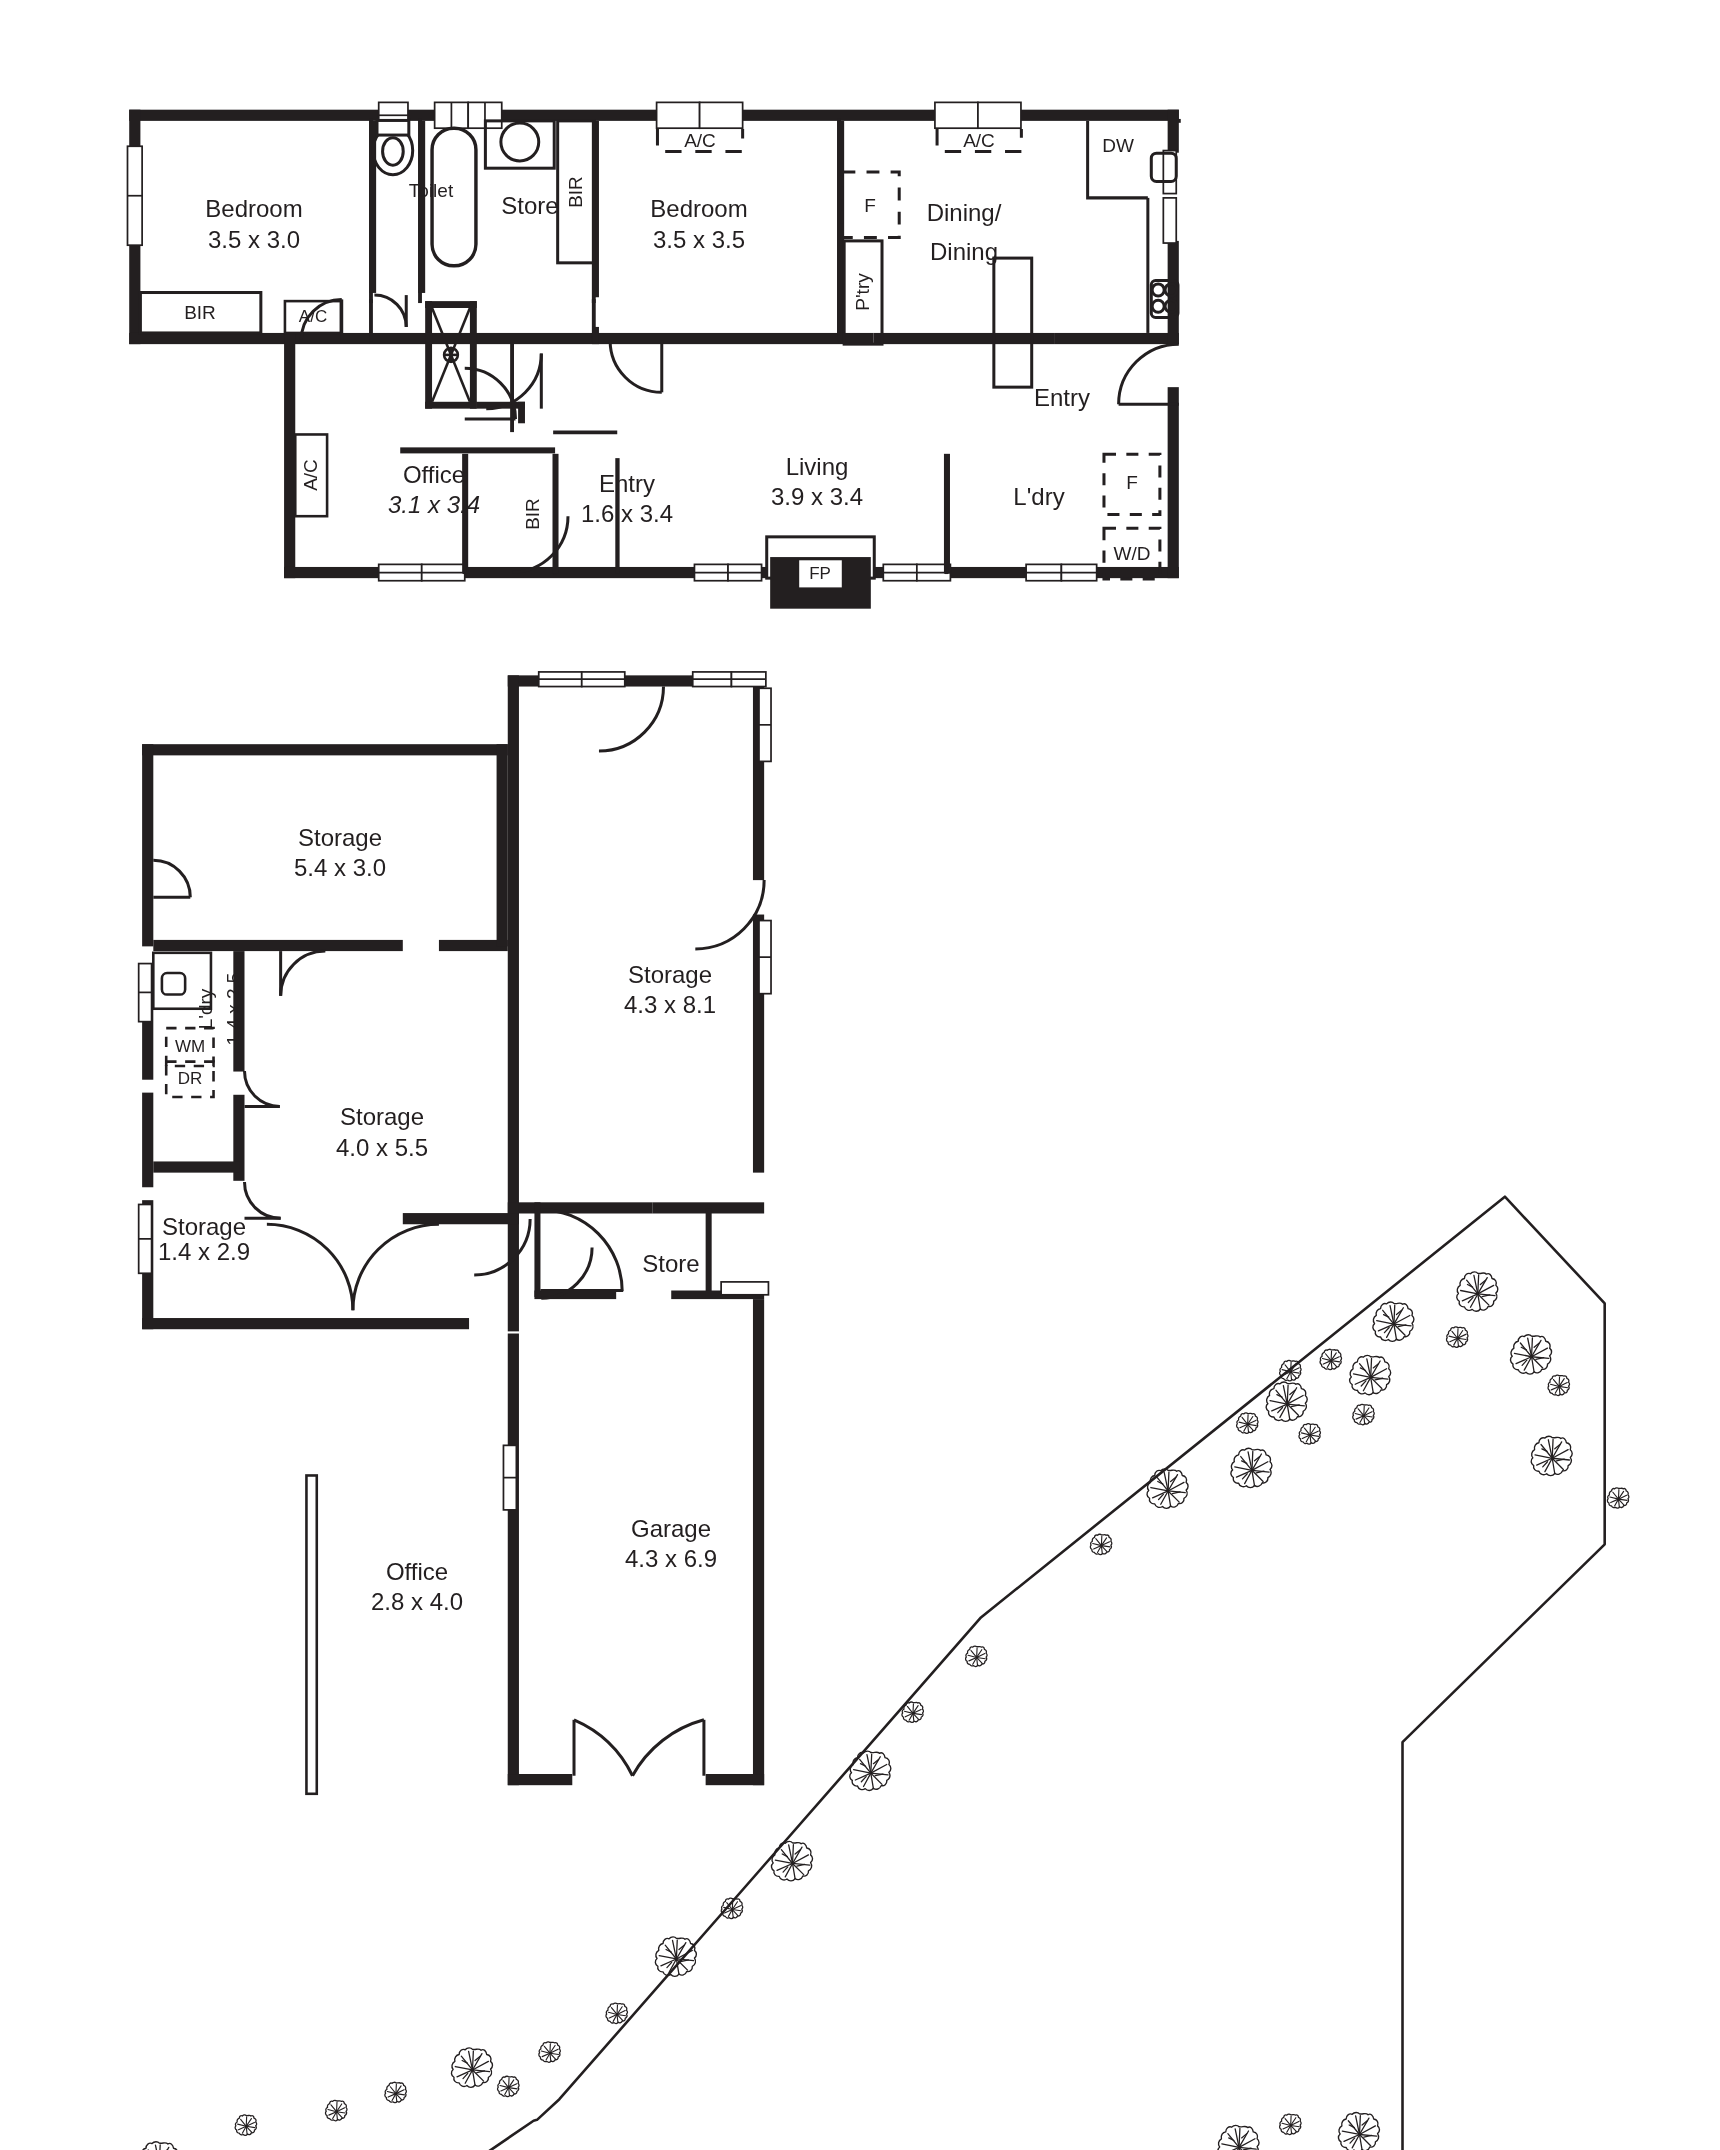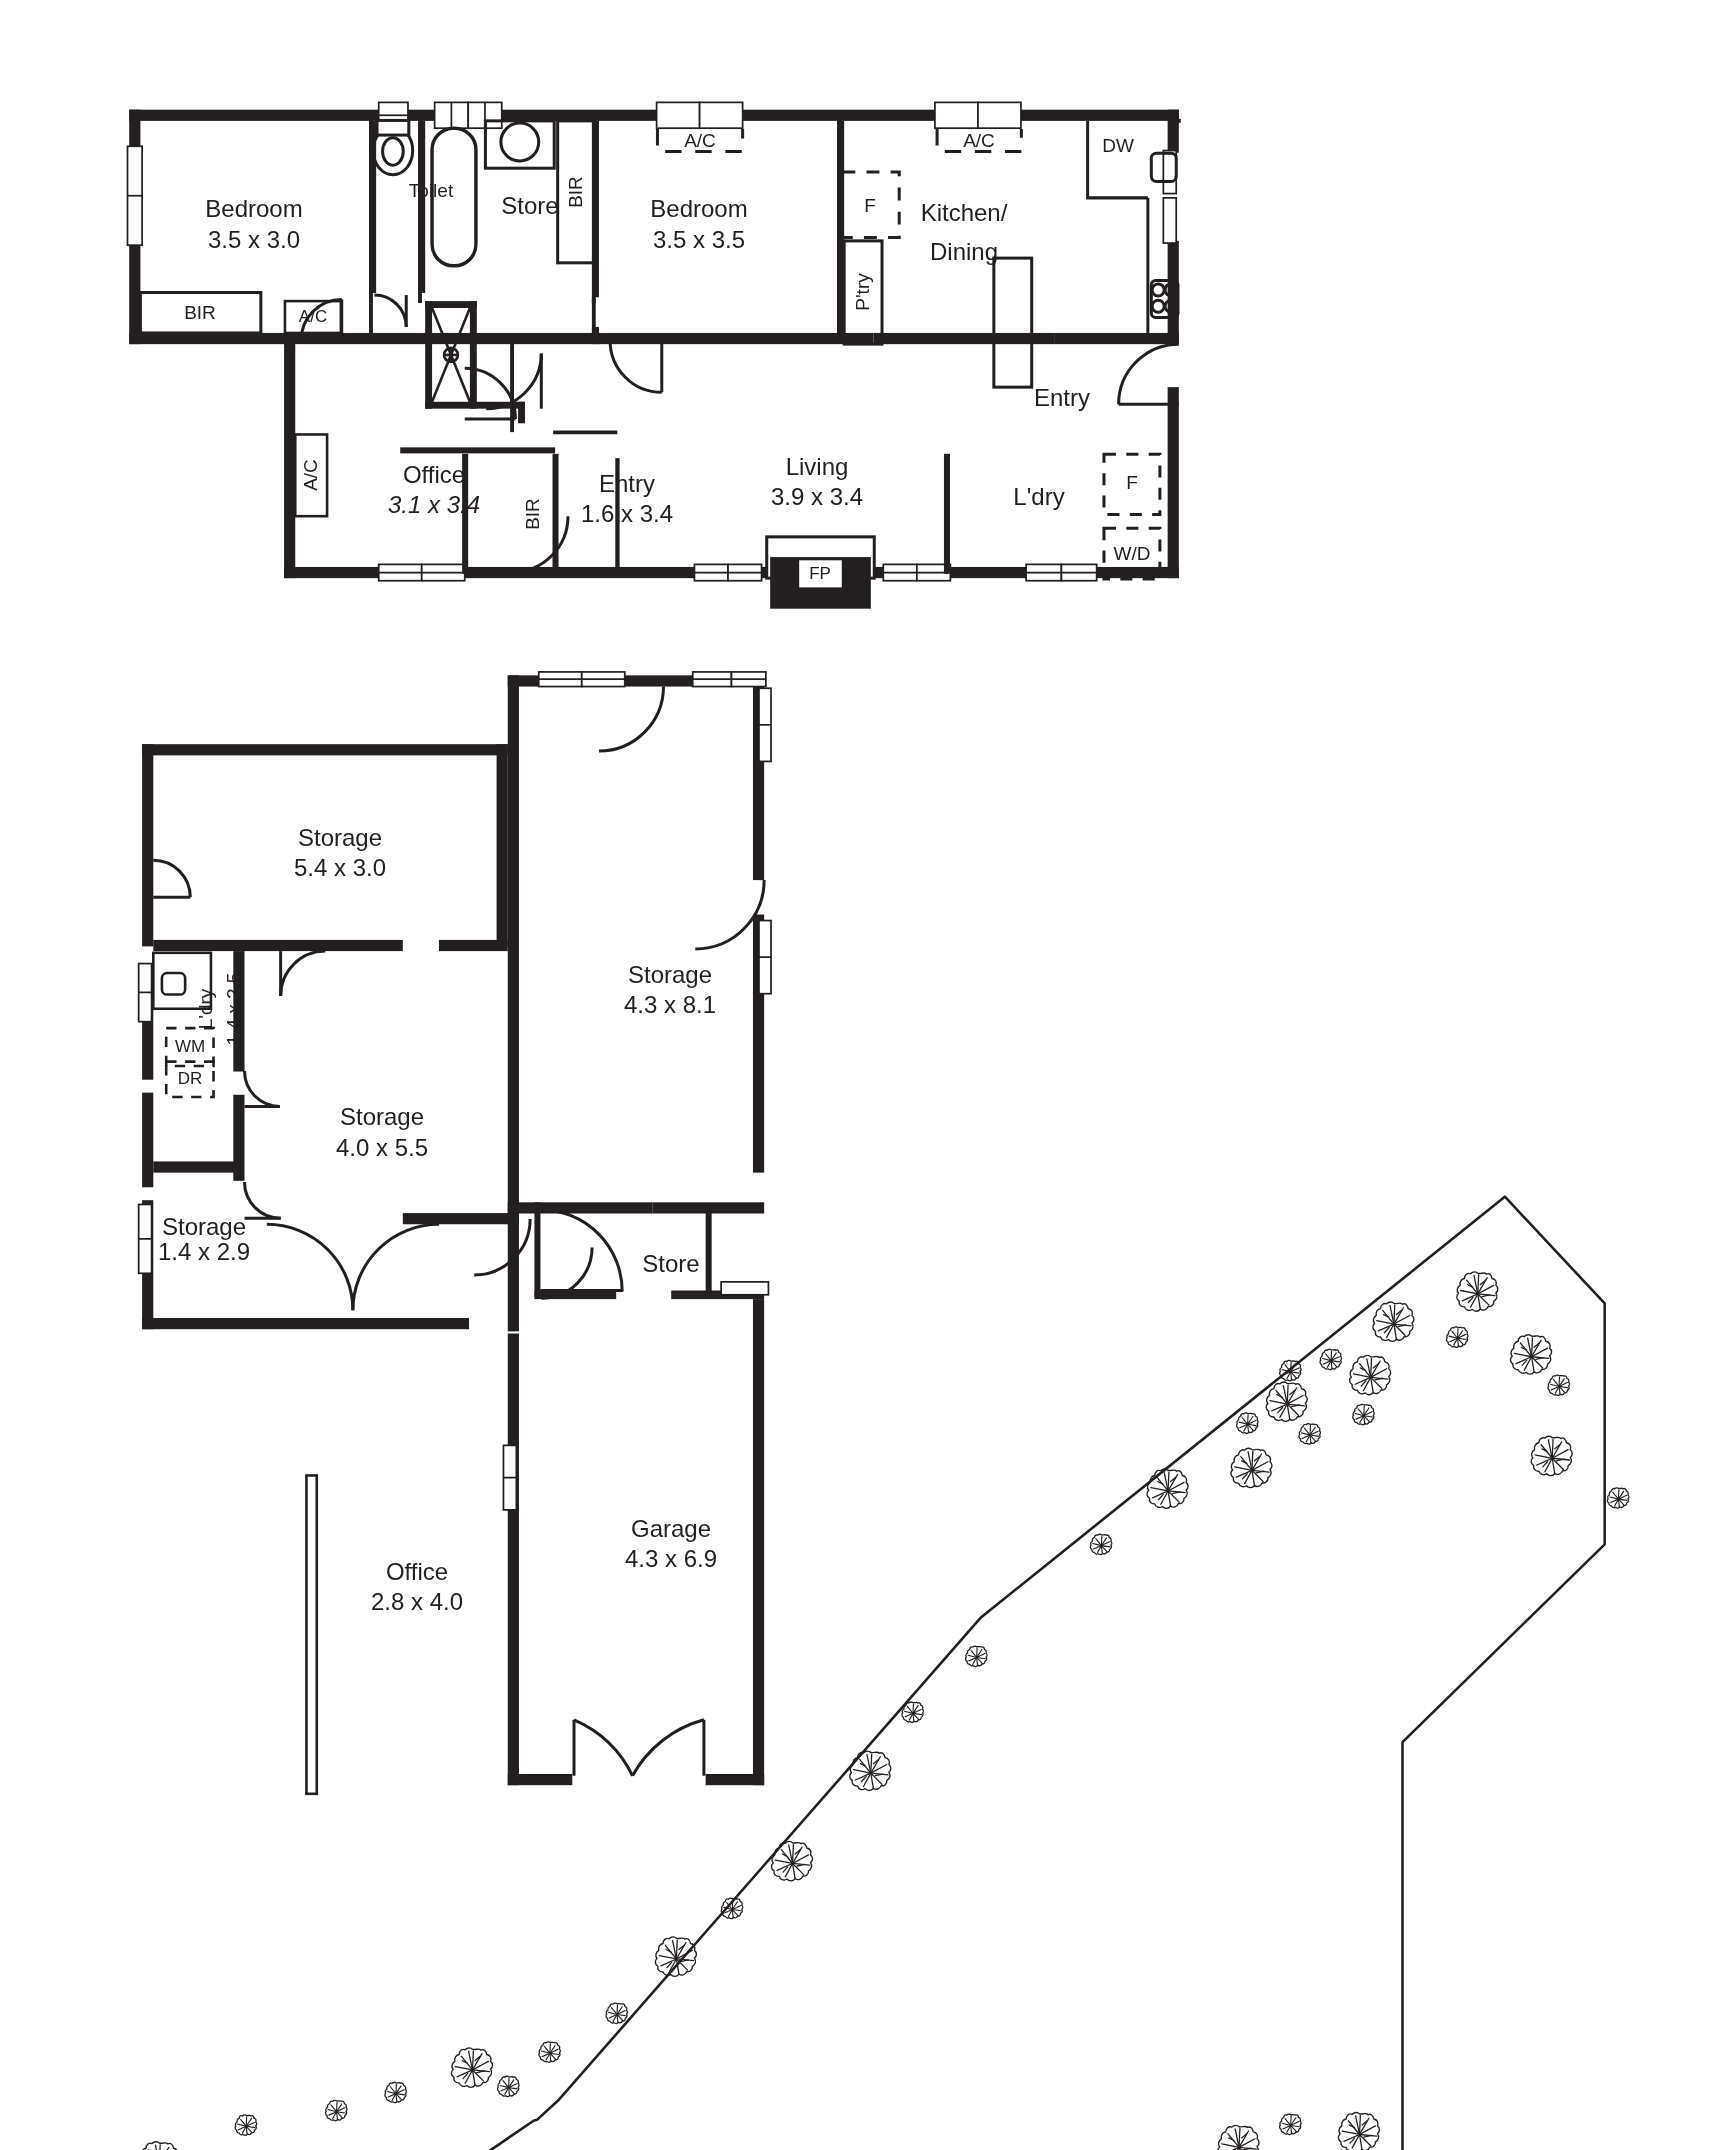--- a/index.html
+++ b/index.html
@@ -489,21 +489,21 @@
 <div class="lbl rname ctr" style="left:254px;top:209px;">Bedroom</div>
 <div class="lbl rdim ctr" style="left:254px;top:240px;">3.5 x 3.0</div>
 
 <div class="lbl small ctr" style="left:395px;top:191px;margin-left:36px;">Toilet</div>
 
 <div class="lbl rname ctr" style="left:530px;top:206px;">Store</div>
 
 <div class="lbl rname ctr" style="left:699px;top:209px;">Bedroom</div>
 <div class="lbl rdim ctr" style="left:699px;top:240px;">3.5 x 3.5</div>
 
-<div class="lbl rname ctr" style="left:964px;top:213px;">Kitchen/</div>
+<div class="lbl rname ctr" style="left:964px;top:213px;">Dining/</div>
 <div class="lbl rname ctr" style="left:964px;top:252px;">Dining</div>
 
 <div class="lbl rname ctr" style="left:434px;top:475px;">Office</div>
 <div class="lbl rdim ctr" style="left:434px;top:505px;font-style:italic;">3.1 x 3.4</div>
 
 <div class="lbl rname ctr" style="left:627px;top:484px;">Entry</div>
 <div class="lbl rdim ctr" style="left:627px;top:514px;text-align:right;">1.6 x 3.4</div>
 
 <div class="lbl rname ctr" style="left:817px;top:467px;">Living</div>
 <div class="lbl rdim ctr" style="left:817px;top:497px;">3.9 x 3.4</div>

